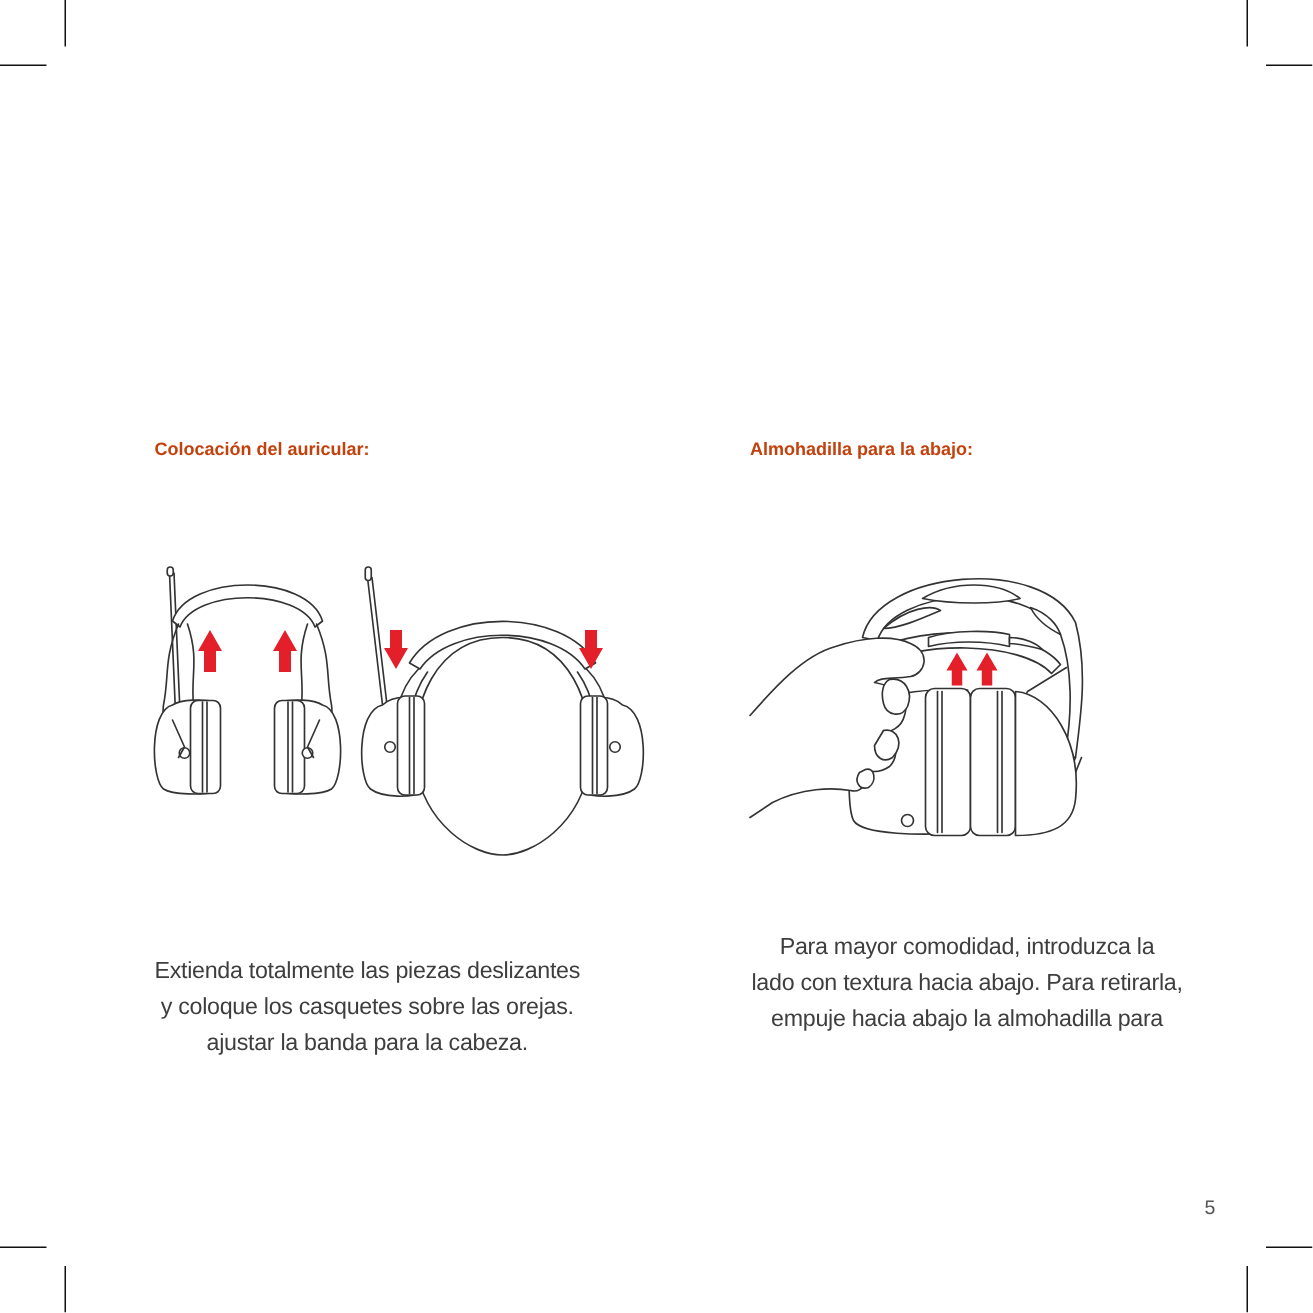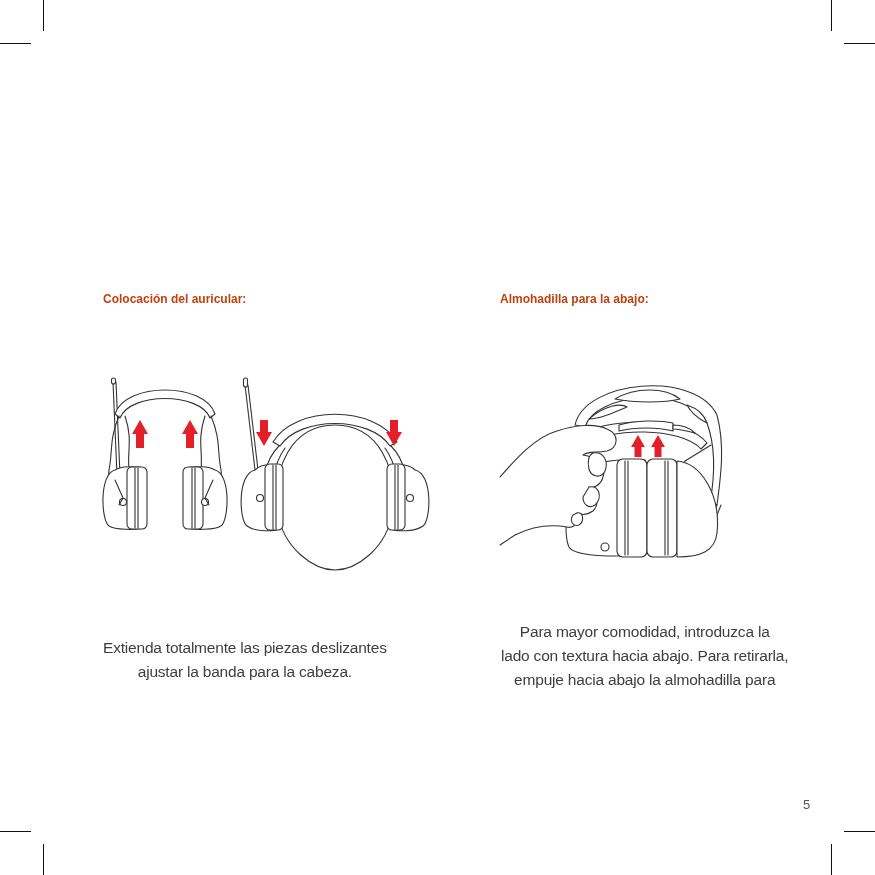--- a/index.html
+++ b/index.html
@@ -123,20 +123,21 @@
   <path class="ln" d="M98 88 C 108 86, 114 96, 110 106 C 106 114, 96 112, 94 104 C 92 96, 94 90, 98 88 Z"></path>
   <path class="ln" d="M94 122 C 104 120, 108 132, 100 140 C 94 144, 88 140, 88 132 Z"></path>
   <path class="ln" d="M82 148 C 88 146, 90 156, 84 160 C 78 162, 74 156, 78 150 Z"></path>
 
   <path d="M143 70 L 150 82 L 146.5 82 L 146.5 92 L 139.5 92 L 139.5 82 L 136 82 Z" fill="#e3202a"></path>
   <path d="M163 70 L 170 82 L 166.5 82 L 166.5 92 L 159.5 92 L 159.5 82 L 156 82 Z" fill="#e3202a"></path>
 </svg>
 
 <div class="body-text" style="left:103px;top:636px;">
   <span>Extienda totalmente las piezas deslizantes</span>
+  <span>y coloque los casquetes sobre las orejas.</span>
   <span>ajustar la banda para la cabeza.</span>
 </div>
 
 <div class="body-text" style="left:501px;top:620px;">
   <span>Para mayor comodidad, introduzca la</span>
   <span>lado con textura hacia abajo. Para retirarla,</span>
   <span>empuje hacia abajo la almohadilla para</span>
 </div>
 
 <div class="page-num" style="left:803px;top:797px;">5</div>

